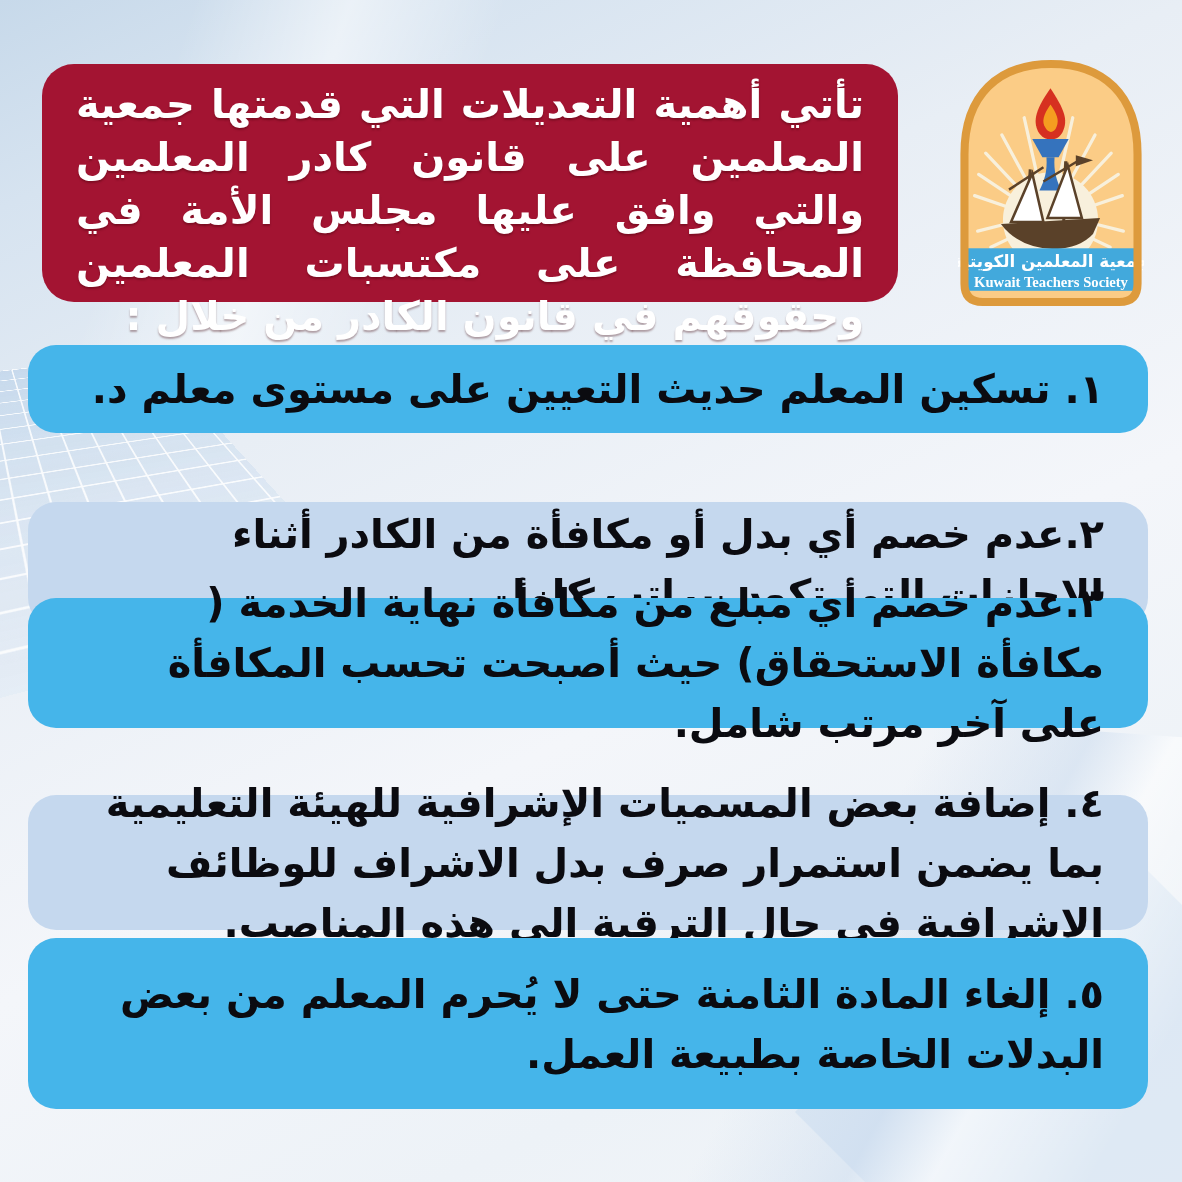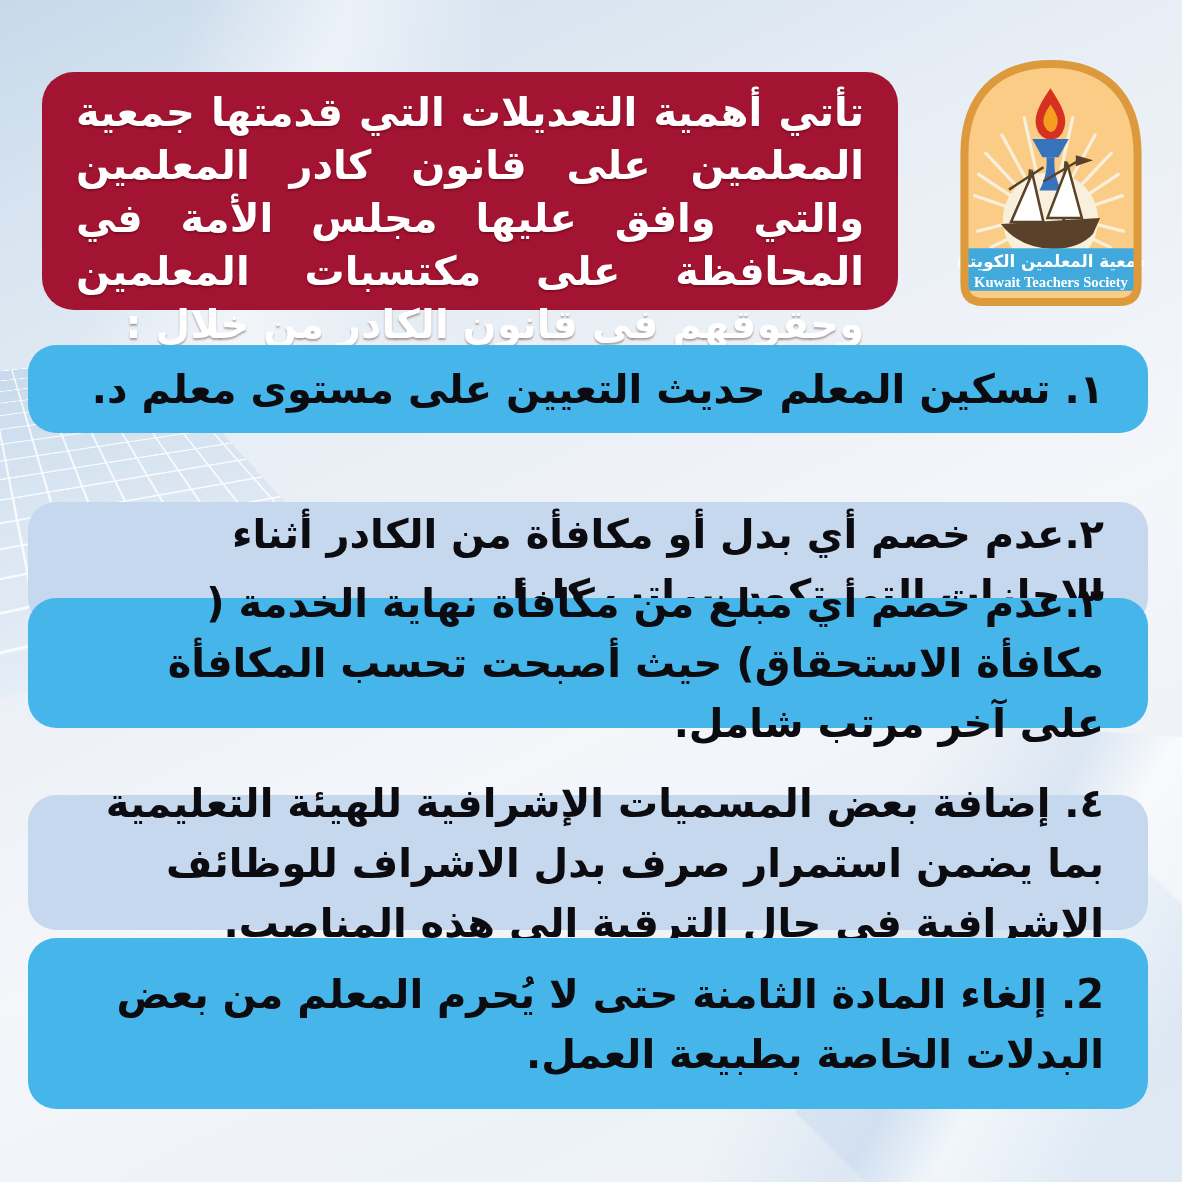--- a/index.html
+++ b/index.html
@@ -35,21 +35,21 @@
                rgba(195,214,236,0) 68%);
     transform:rotate(4deg);pointer-events:none;
   }
   .bg-corner{
     position:absolute;right:-120px;bottom:-140px;width:420px;height:420px;
     background:rgba(205,223,240,.55);transform:rotate(45deg);
     pointer-events:none;
   }
   
   .header-box{
-    position:absolute;left:42px;top:72px;width:856px;height:238px;
+    position:absolute;left:42px;top:64px;width:856px;height:238px;
     background:var(--header-bg,#a31432);border-radius:32px;
     direction:rtl;box-sizing:border-box;padding:14px 34px;
   }
   .header-box p{
     margin:0;color:#ffffff;font-weight:bold;font-size:40px;line-height:53px;
     text-align:justify;text-align-last:right;
     text-shadow:0 2px 2px rgba(60,0,10,.35);
   }
   
   .logo{position:absolute;left:958px;top:58px;width:186px;height:250px;}
@@ -145,16 +145,16 @@
   <div class="item item--light item-2">
     <p>٢.عدم خصم أي بدل أو مكافأة من الكادر أثناء الاجازات التي تكون براتب كامل.</p>
   </div>
   <div class="item item--dark item-3">
     <p>٣.عدم خصم أي مبلغ من مكافأة نهاية الخدمة ( مكافأة الاستحقاق) حيث أصبحت تحسب المكافأة على آخر مرتب شامل.</p>
   </div>
   <div class="item item--light item-4">
     <p>٤. إضافة بعض المسميات الإشرافية للهيئة التعليمية بما يضمن استمرار صرف بدل الاشراف للوظائف الإشرافية في حال الترقية إلى هذه المناصب.</p>
   </div>
   <div class="item item--dark item-5">
-    <p>2. إلغاء المادة الثامنة حتى لا يُحرم المعلم من بعض البدلات الخاصة بطبيعة العمل.</p>
+    <p>٥. إلغاء المادة الثامنة حتى لا يُحرم المعلم من بعض البدلات الخاصة بطبيعة العمل.</p>
   </div>
 
 </div>
 
 </body></html>

